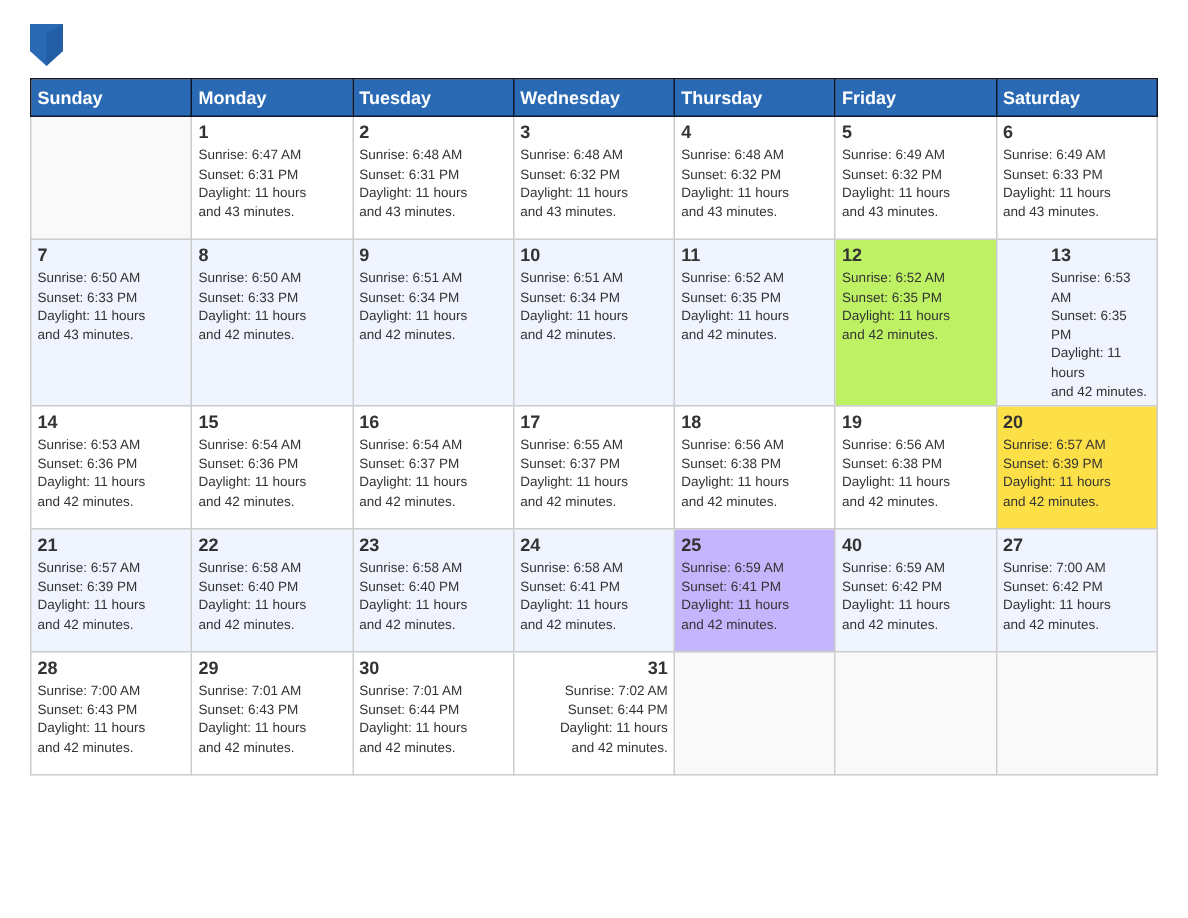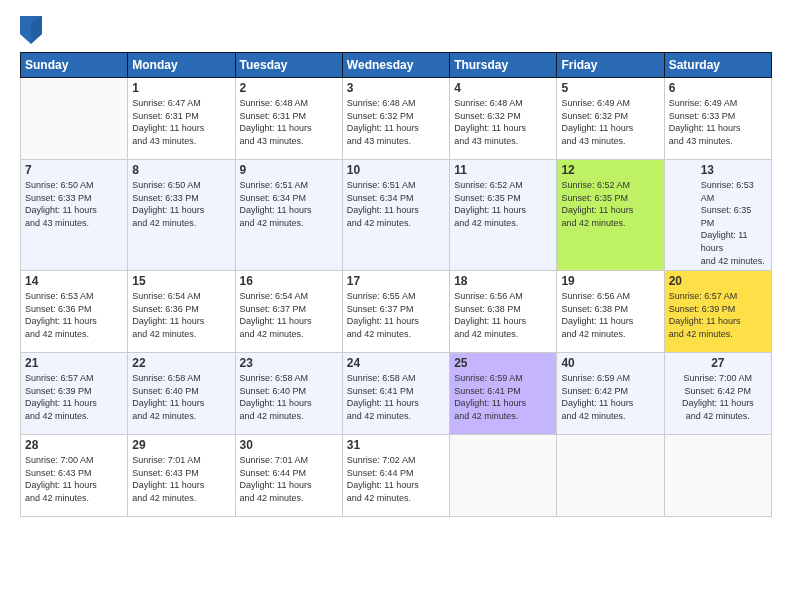--- a/index.html
+++ b/index.html
@@ -243,39 +243,39 @@
             <div class="day-detail">Sunrise: 6:58 AM<br>Sunset: 6:41 PM<br>Daylight: 11 hours<br>and 42 minutes.</div>
           </td>
           <td style="background: #c4b5fd;">
             <div class="day-num">25</div>
             <div class="day-detail">Sunrise: 6:59 AM<br>Sunset: 6:41 PM<br>Daylight: 11 hours<br>and 42 minutes.</div>
           </td>
           <td style="background: rgb(240, 244, 255);">
             <div class="day-num">40</div>
             <div class="day-detail">Sunrise: 6:59 AM<br>Sunset: 6:42 PM<br>Daylight: 11 hours<br>and 42 minutes.</div>
           </td>
-          <td style="background: rgb(240, 244, 255); text-align: center;">
+          <td style="background: rgb(240, 244, 255);">
             <div class="day-num">27</div>
             <div class="day-detail">Sunrise: 7:00 AM<br>Sunset: 6:42 PM<br>Daylight: 11 hours<br>and 42 minutes.</div>
           </td>
         </tr>
         <tr>
           <td style="background: rgb(255, 255, 255);">
             <div class="day-num">28</div>
             <div class="day-detail">Sunrise: 7:00 AM<br>Sunset: 6:43 PM<br>Daylight: 11 hours<br>and 42 minutes.</div>
           </td>
           <td style="background: rgb(255, 255, 255);">
             <div class="day-num">29</div>
             <div class="day-detail">Sunrise: 7:01 AM<br>Sunset: 6:43 PM<br>Daylight: 11 hours<br>and 42 minutes.</div>
           </td>
           <td style="background: rgb(255, 255, 255);">
             <div class="day-num">30</div>
             <div class="day-detail">Sunrise: 7:01 AM<br>Sunset: 6:44 PM<br>Daylight: 11 hours<br>and 42 minutes.</div>
           </td>
-          <td style="background: rgb(255, 255, 255);">
+          <td style="background: rgb(255, 255, 255); text-align: right;">
             <div class="day-num">31</div>
             <div class="day-detail">Sunrise: 7:02 AM<br>Sunset: 6:44 PM<br>Daylight: 11 hours<br>and 42 minutes.</div>
           </td>
           <td class="empty-cell" style="background: rgb(249, 249, 249);"></td>
           <td class="empty-cell" style="background: rgb(249, 249, 249);"></td>
           <td class="empty-cell" style="background: rgb(249, 249, 249);"></td>
         </tr>
       </tbody>
   </table>
 </div>

